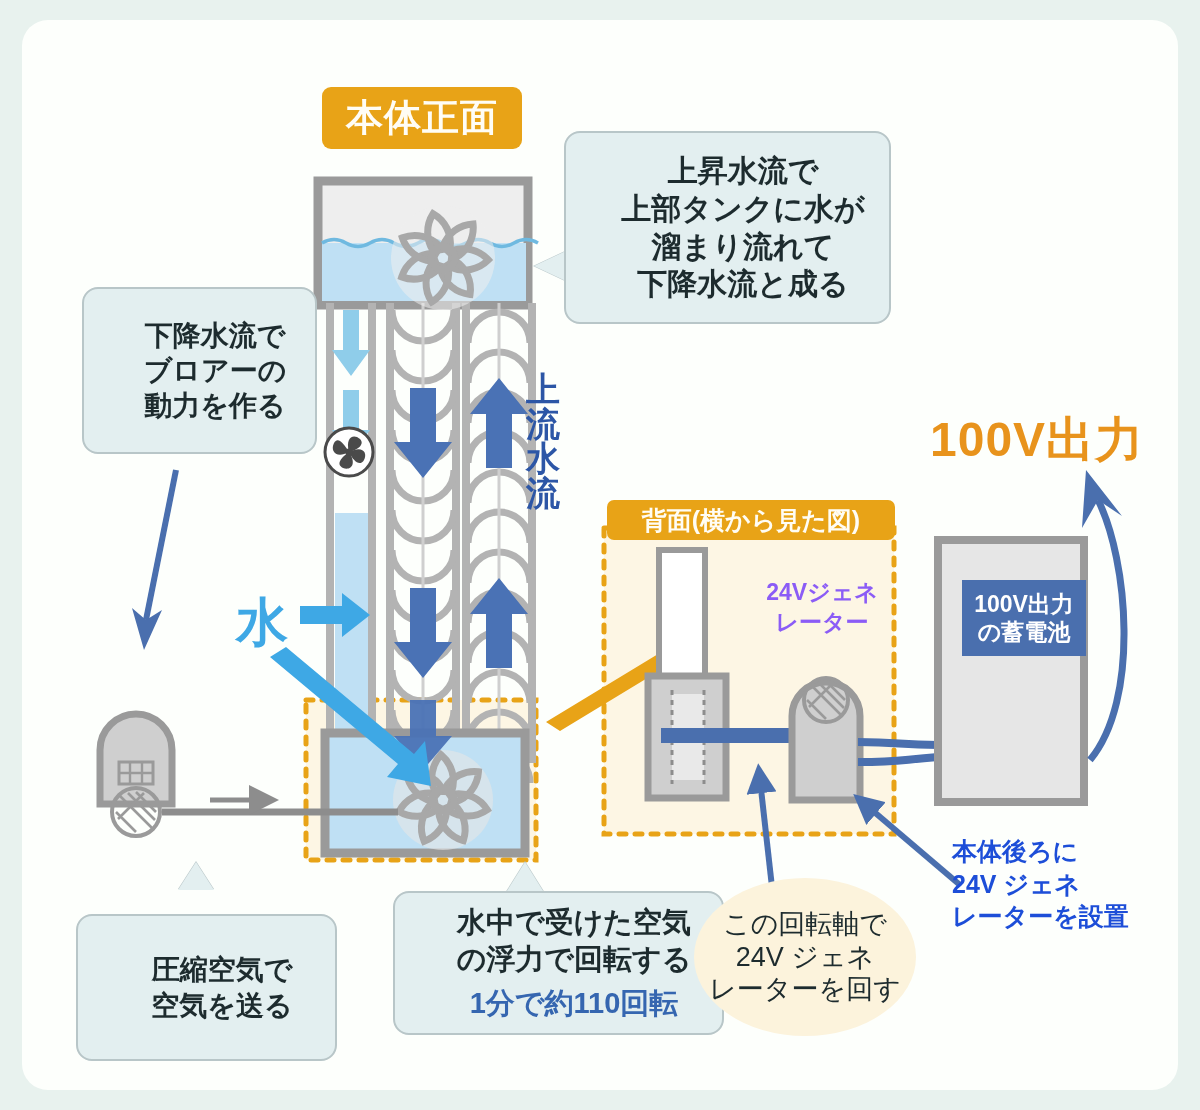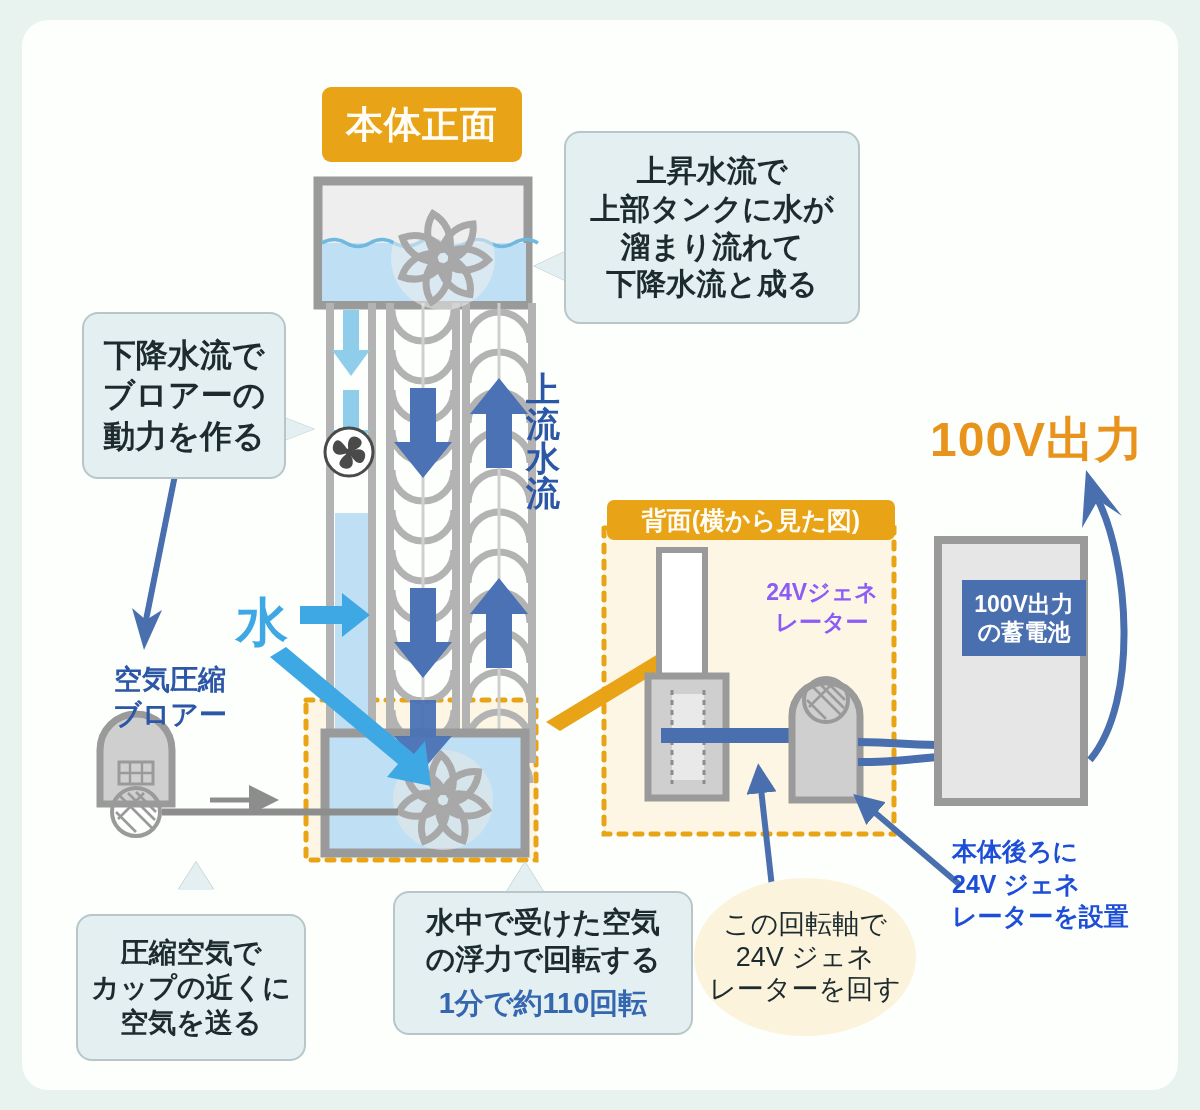--- a/index.html
+++ b/index.html
@@ -18,33 +18,34 @@
   
   .abs{position:absolute;}
 
   
   .chip{
     background:#e8a317;color:#fffdf5;border-radius:9px;
     font-weight:bold;text-align:center;
     display:flex;align-items:center;justify-content:center;
     letter-spacing:1px;
   }
-  #chip-front{left:322px;top:87px;width:200px;height:75px;font-size:37px;}
+  #chip-front{left:322px;top:87px;width:200px;height:62px;font-size:37px;}
   #chip-back{left:607px;top:500px;width:288px;height:40px;font-size:25px;letter-spacing:0px;border-radius:7px;}
 
   
   .balloon{
     background:#e3eff0;border:2px solid #b8c6c8;border-radius:16px;
     color:#1d2b2e;font-weight:bold;text-align:center;
     display:flex;flex-direction:column;align-items:center;justify-content:center;
     line-height:1.26;
+    padding-left:31px;
   }
   .balloon .ln{display:block;white-space:nowrap;}
   #cal-top{left:564px;top:131px;width:292px;height:189px;font-size:30px;}
-  #cal-left{left:82px;top:312px;width:200px;height:163px;font-size:32px;}
+  #cal-left{left:82px;top:287px;width:200px;height:163px;font-size:28px;}
   #cal-blower{left:76px;top:914px;width:226px;height:143px;font-size:28px;}
   #cal-rot{left:393px;top:891px;width:296px;height:140px;font-size:29px;}
   #cal-rot .hi{color:#3566b0;font-size:29px;margin-top:8px;}
 
   
   .tail{position:absolute;width:0;height:0;}
   #tail-top{left:534px;top:250px;border-top:16px solid transparent;border-bottom:16px solid transparent;border-right:34px solid #e3eff0;
             filter:drop-shadow(-1px 0 0 #b8c6c8);}
   #tail-left{left:278px;top:415px;border-top:14px solid transparent;border-bottom:14px solid transparent;border-left:36px solid #e3eff0;
             filter:drop-shadow(1px 0 0 #b8c6c8);}
@@ -299,41 +300,36 @@
   <div class="tail" id="tail-left"></div>
   <div class="abs balloon" id="cal-left">
     <span class="ln">下降水流で</span>
     <span class="ln">ブロアーの</span>
     <span class="ln">動力を作る</span>
   </div>
 
   <div class="tail" id="tail-blower"></div>
   <div class="abs balloon" id="cal-blower">
     <span class="ln">圧縮空気で</span>
-    <span class="ln">カップの近くに</span>
     <span class="ln">空気を送る</span>
   </div>
 
   <div class="tail" id="tail-rot"></div>
   <div class="abs balloon" id="cal-rot">
     <span class="ln">水中で受けた空気</span>
     <span class="ln">の浮力で回転する</span>
     <span class="ln hi">1分で約110回転</span>
   </div>
 
   <div class="abs" id="cal-shaft">
     <span>この回転軸で</span>
     <span>24V ジェネ</span>
     <span>レーターを回す</span>
   </div>
 
-  <div class="abs txt" id="lbl-blower">
-    <div>空気圧縮</div>
-    <div>ブロアー</div>
-  </div>
 
   <div class="abs txt" id="lbl-gen">
     <div>24Vジェネ</div>
     <div>レーター</div>
   </div>
 
   <div class="abs txt" id="lbl-install">
     <div>本体後ろに</div>
     <div>24V ジェネ</div>
     <div>レーターを設置</div>

